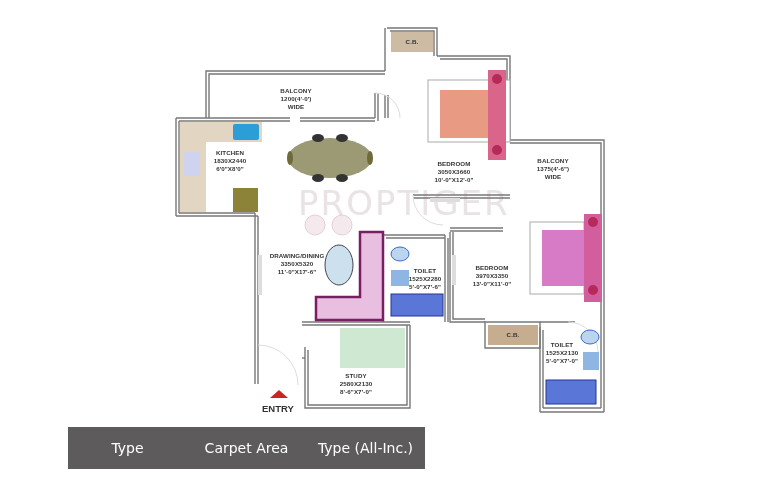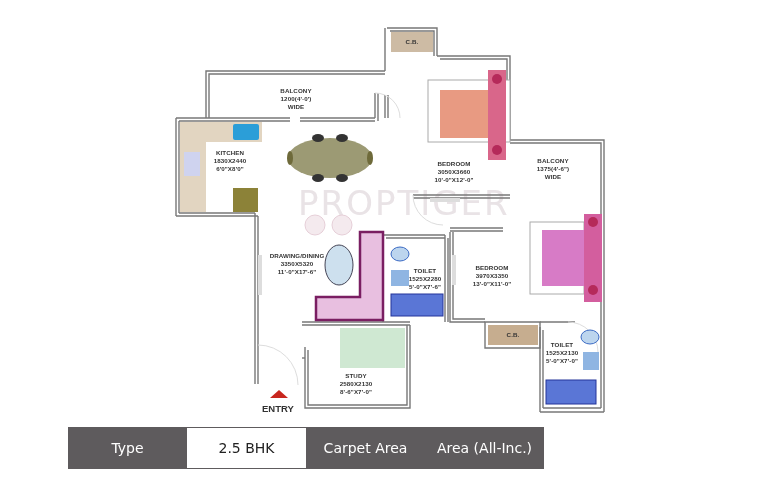--- a/index.html
+++ b/index.html
@@ -185,16 +185,15 @@
     <text class="lbl" x="356" y="386">2580X2130</text>
     <text class="lbl" x="356" y="394">8'-6"X7'-0"</text>
   </g>
 
   <path d="M270 398 L279 390 L288 398 Z" fill="#c8261e"></path>
   <text class="entry" x="262" y="412">ENTRY</text>
 </svg>
 
 <div id="spec">
   <div class="cell k" style="width:119px">Type</div>
-  <div class="cell v" style="width:119px">2.5 BHK</div>
   <div class="cell k" style="width:119px">Carpet Area</div>
-  <div class="cell k" style="width:119px">Area (All-Inc.)</div>
+  <div class="cell k" style="width:119px">Type (All-Inc.)</div>
 </div>
 
 </body></html>

